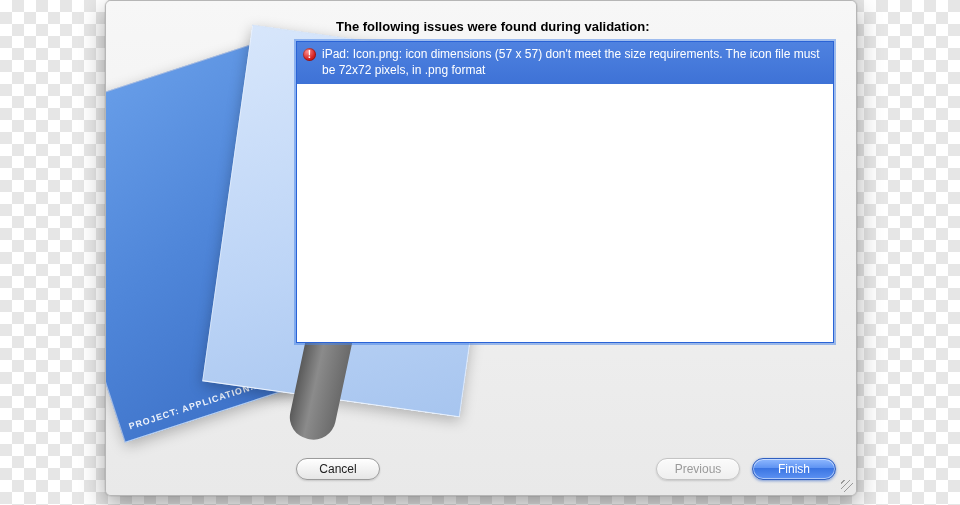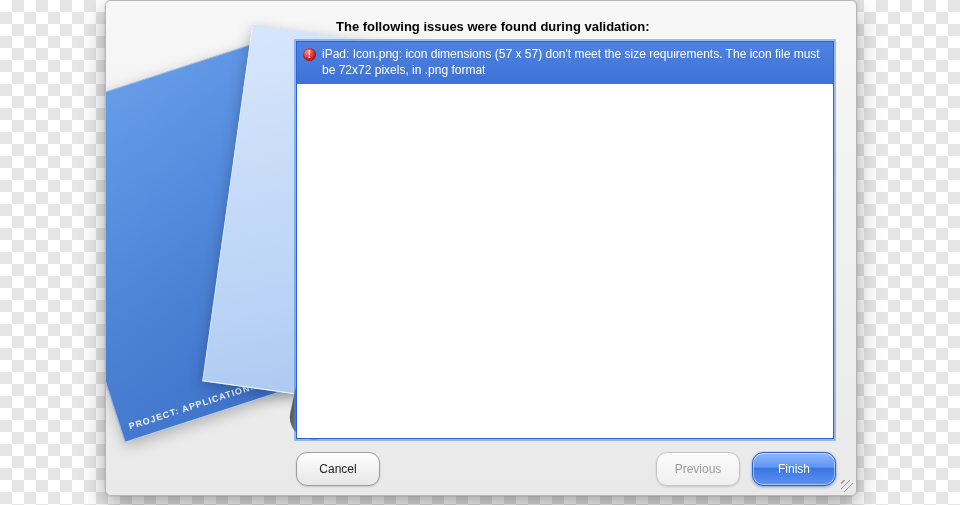--- a/index.html
+++ b/index.html
@@ -80,21 +80,21 @@
     box-shadow: inset 0 -6px 10px rgba(0,0,0,0.12);
   }
 
   .heading {
     position: absolute; left: 190px; top: 18px;
     font-weight: bold; font-size: 13px; color: #000; margin-left: 40px;
   }
   .issues-panel {
     position: absolute;
     left: 190px; top: 40px;
-    width: 538px; height: 398px;
+    width: 538px; height: 302px;
     background: #ffffff;
     border: 1px solid #2a63d6;
     box-shadow: 0 0 0 2px rgba(70,130,230,0.5);
   }
   .issue-row {
     display: flex; align-items: flex-start;
     gap: 6px;
     padding: 4px 6px 6px 6px;
     background: linear-gradient(#4f82e0, #3e72d6);
     color: #ffffff;
@@ -120,21 +120,21 @@
   .issue-text { flex: 1 1 auto; }
 
   .button-bar {
     position: absolute; left: 0; right: 0; bottom: 12px;
     height: 28px;
     display: flex; align-items: center;
     padding: 0 20px 0 190px;
   }
   .spacer { flex: 1 1 auto; }
   .mac-btn {
-    height: 34px;
+    height: 22px;
     min-width: 84px;
     padding: 0 16px;
     border-radius: 11px;
     border: 1px solid #9b9b9b;
     background: linear-gradient(#ffffff, #e6e6e6);
     box-shadow: 0 1px 0 rgba(255,255,255,0.8) inset, 0 1px 2px rgba(0,0,0,0.15);
     font-size: 12px;
     color: #222;
     margin-left: 12px;
     cursor: default;

